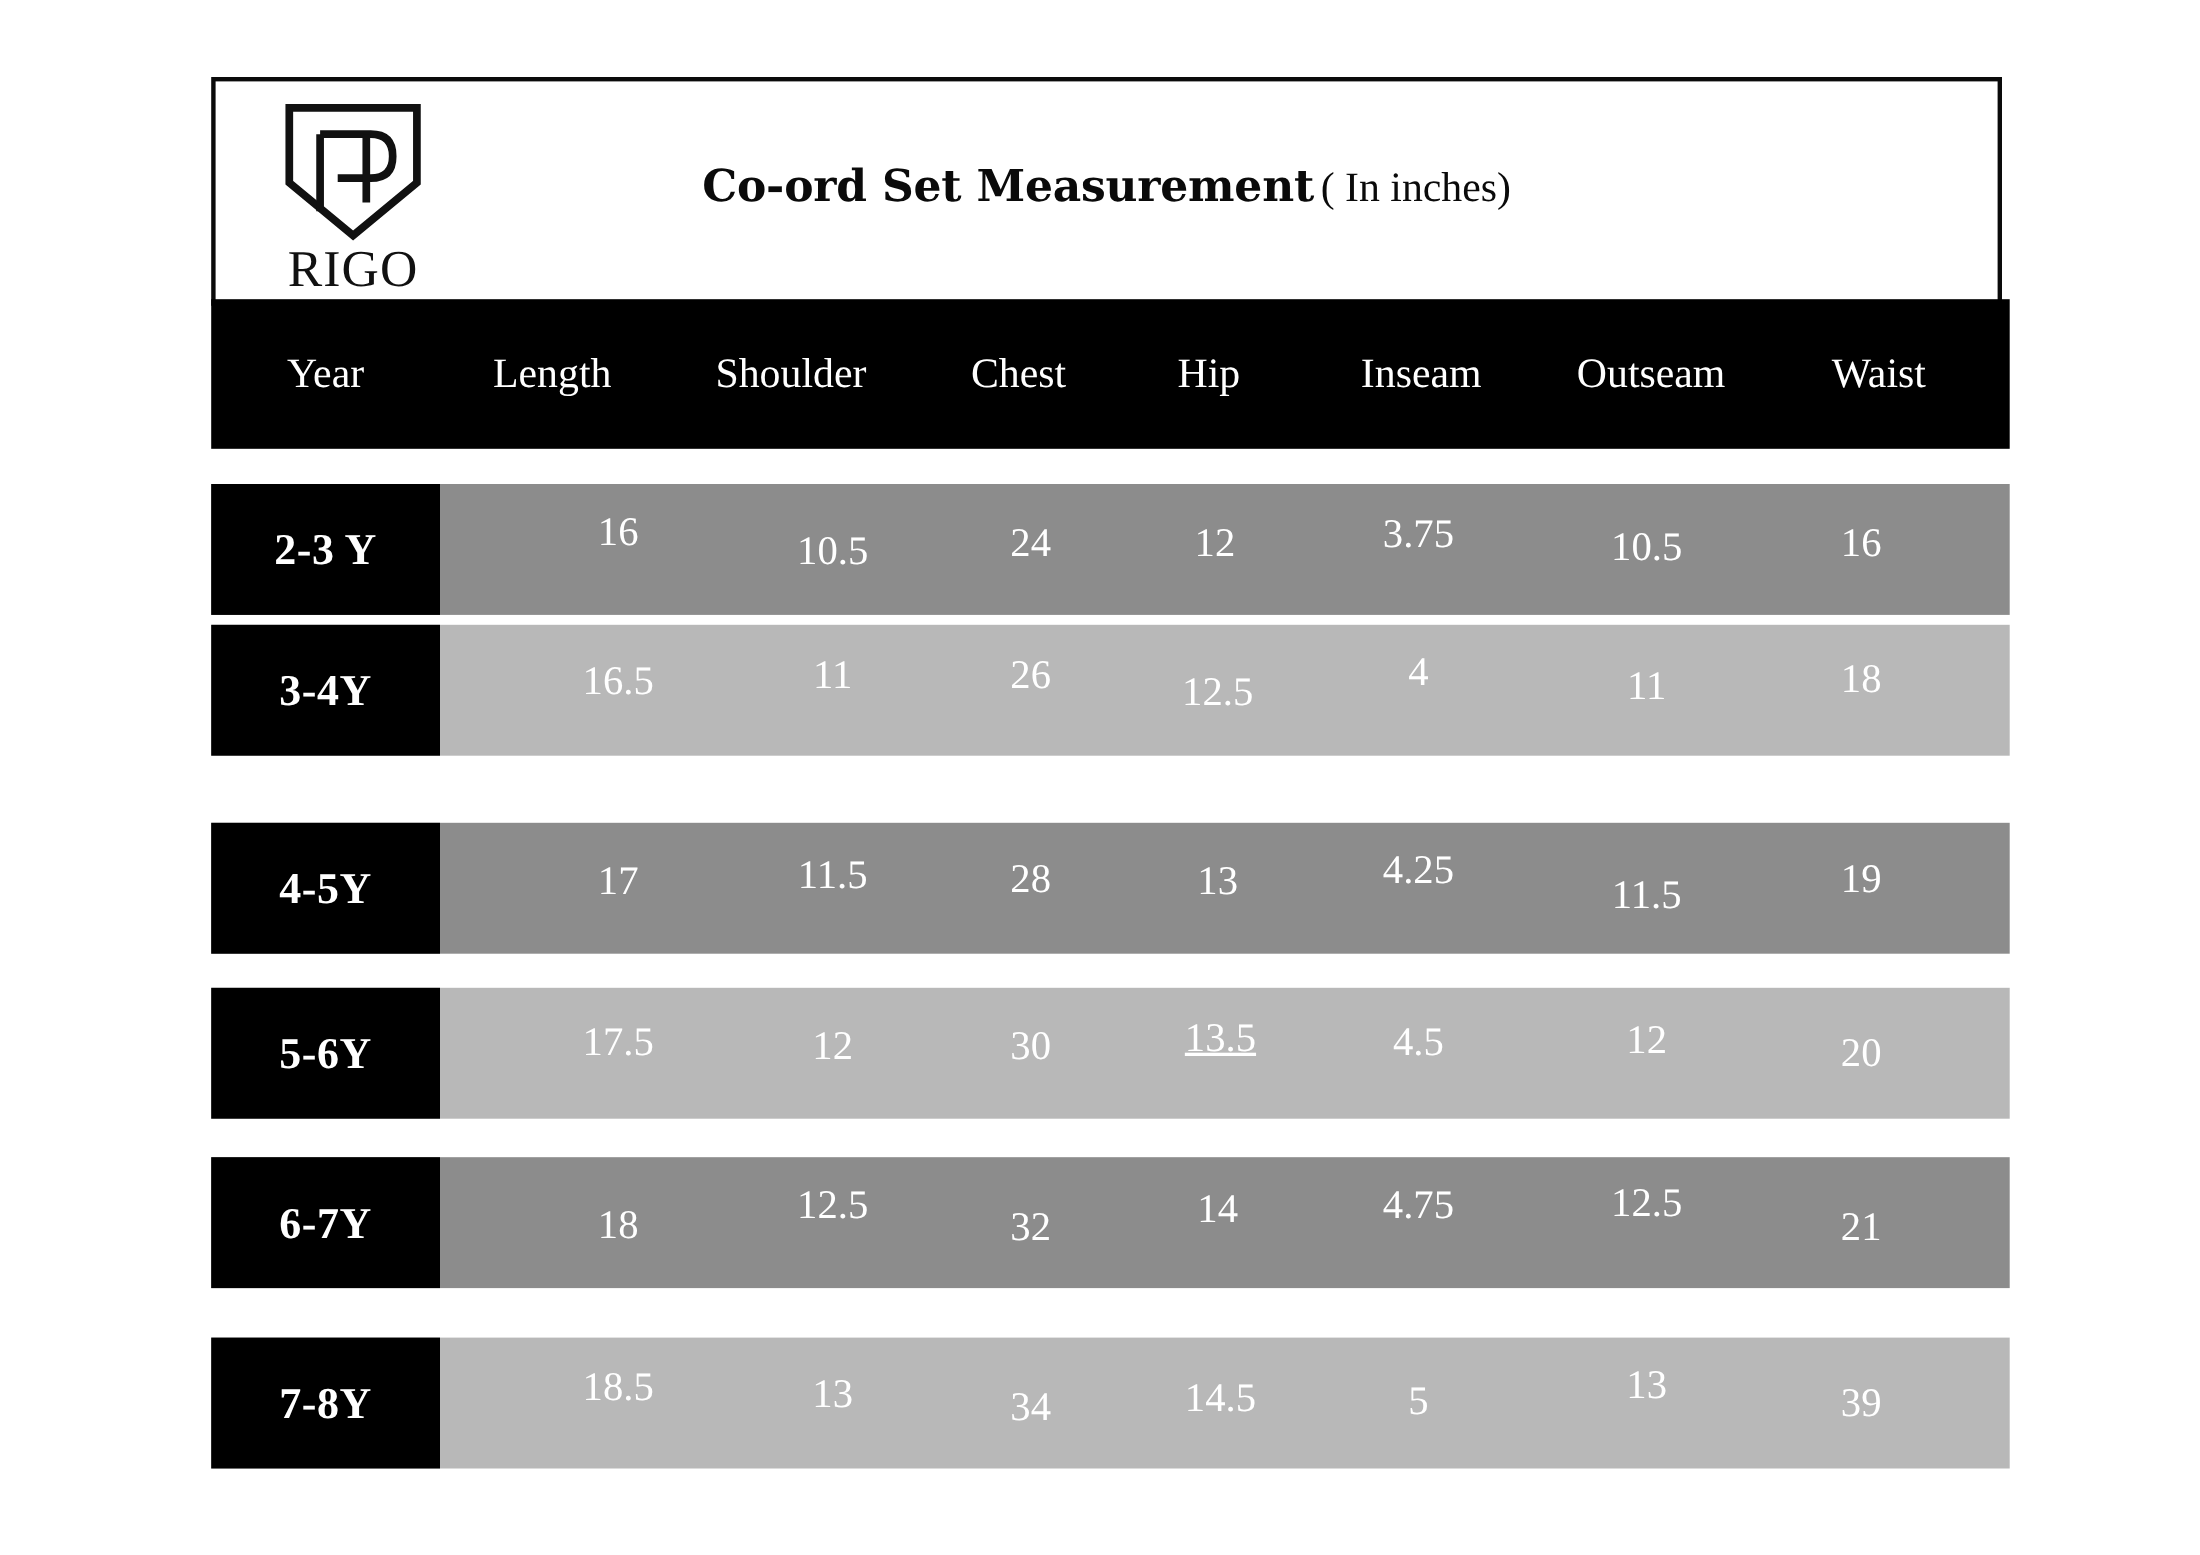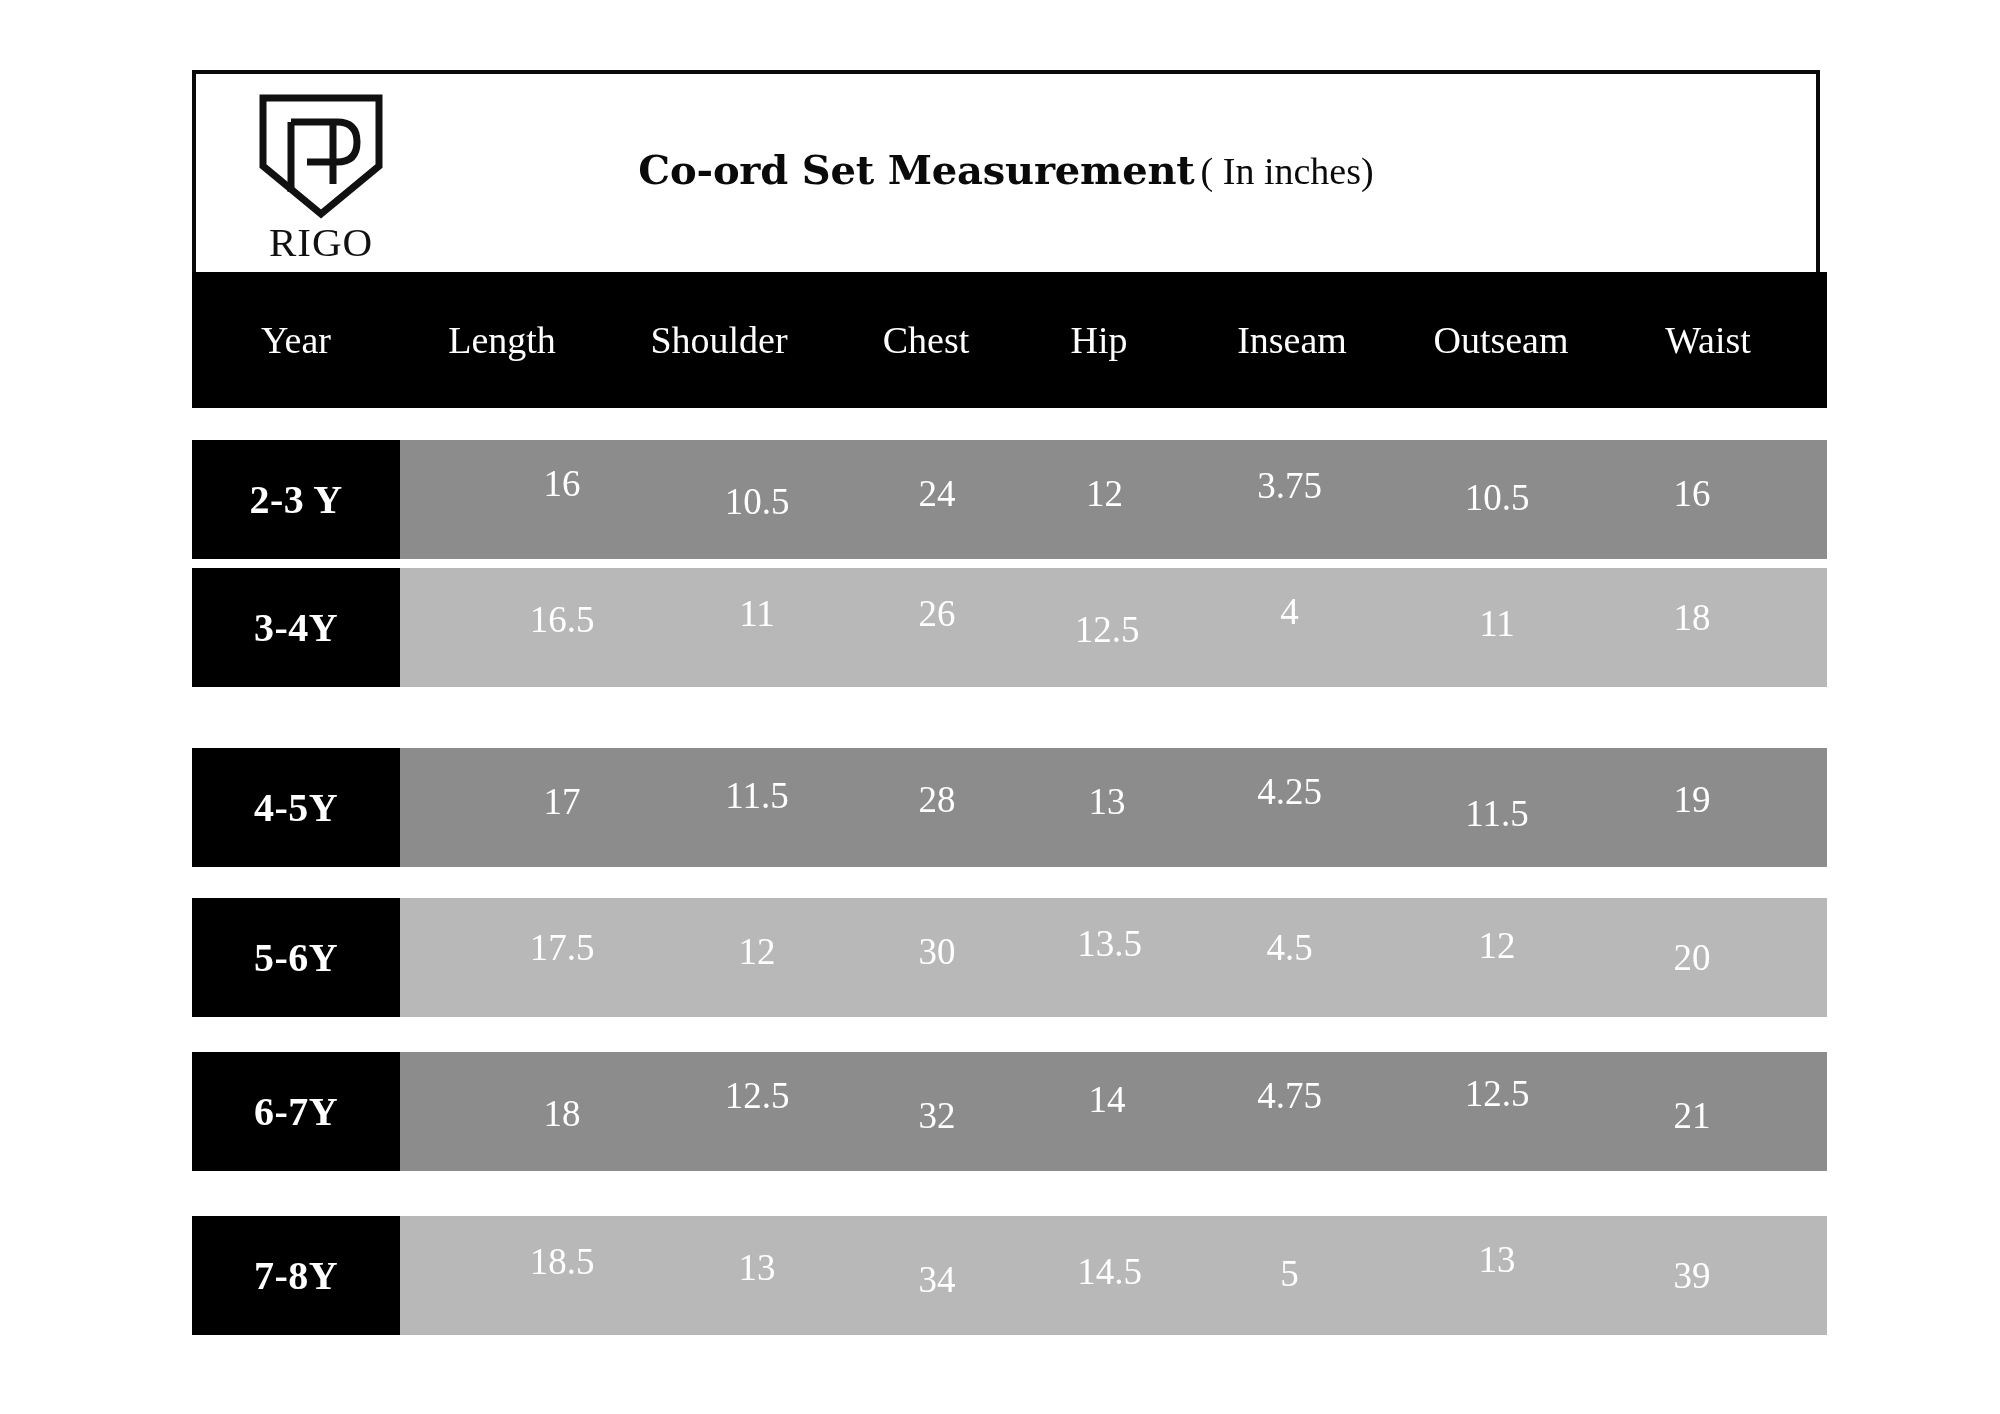--- a/index.html
+++ b/index.html
@@ -40,21 +40,21 @@
     width: 170px;
     height: 180px;
   }
   .logo-mark {
     display: block;
     margin: 0 auto;
   }
   .logo-text {
     text-align: center;
     font-family: "Liberation Serif", serif;
-    font-size: 41px;
+    font-size: 47px;
     letter-spacing: 1px;
     color: #111;
     line-height: 1;
     margin-top: 2px;
   }
 
   .header-title {
     position: absolute;
     left: 0;
     right: 0;
@@ -207,21 +207,21 @@
     <div class="val" style="left:1215px;width:180px;top:44px;">11.5</div>
     <div class="val" style="left:1420px;width:160px;top:30px;">19</div>
   </div>
 
   <div class="row" style="top:898px;">
     <div class="band" style="background:#b8b8b8;"></div>
     <div class="yearcell">5-6Y</div>
     <div class="val" style="left:285px;width:170px;top:28px;">17.5</div>
     <div class="val" style="left:470px;width:190px;top:32px;">12</div>
     <div class="val" style="left:665px;width:160px;top:32px;">30</div>
-    <div class="val" style="left:840px;width:155px;top:24px;">13.5</div>
+    <div class="val" style="left:840px;width:155px;top:24px;text-decoration:underline;">13.5</div>
     <div class="val" style="left:1010px;width:175px;top:28px;">4.5</div>
     <div class="val" style="left:1215px;width:180px;top:26px;">12</div>
     <div class="val" style="left:1420px;width:160px;top:38px;">20</div>
   </div>
 
   <div class="row" style="top:1052px;">
     <div class="band" style="background:#8c8c8c;"></div>
     <div class="yearcell">6-7Y</div>
     <div class="val" style="left:285px;width:170px;top:40px;">18</div>
     <div class="val" style="left:470px;width:190px;top:22px;">12.5</div>

